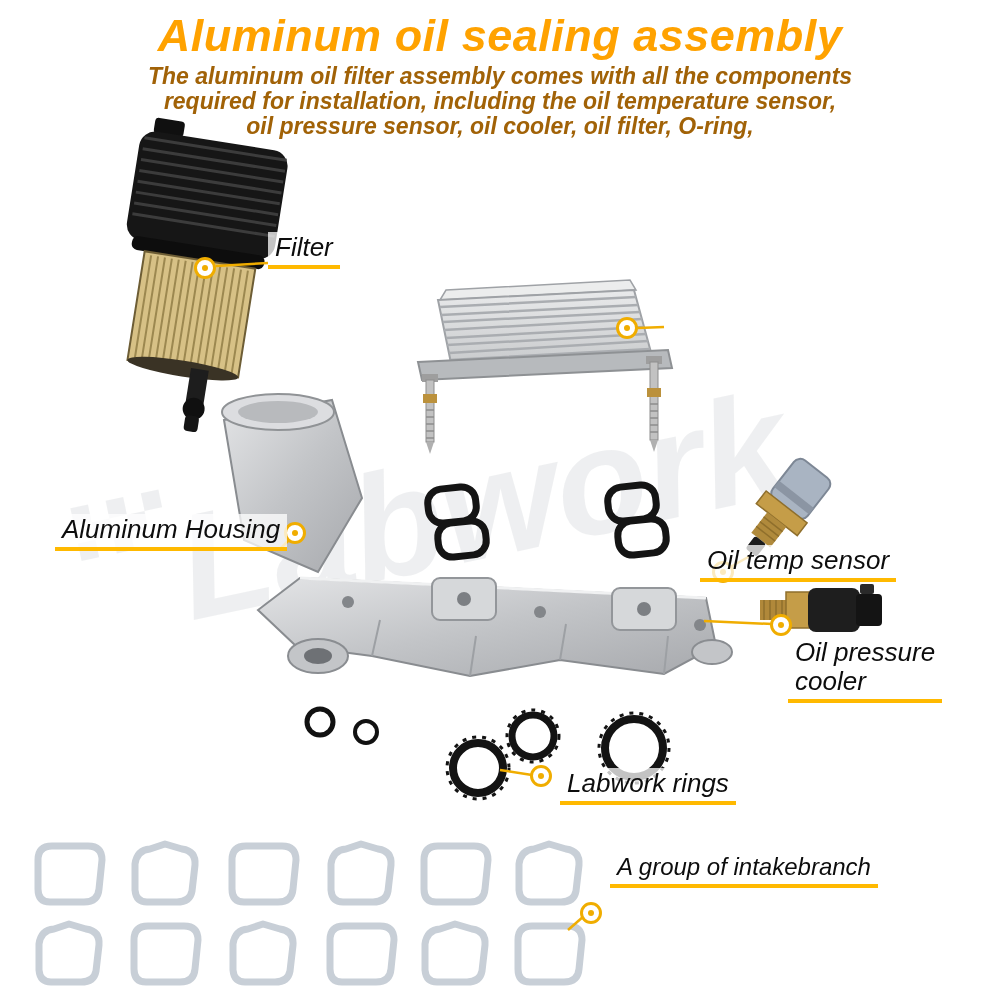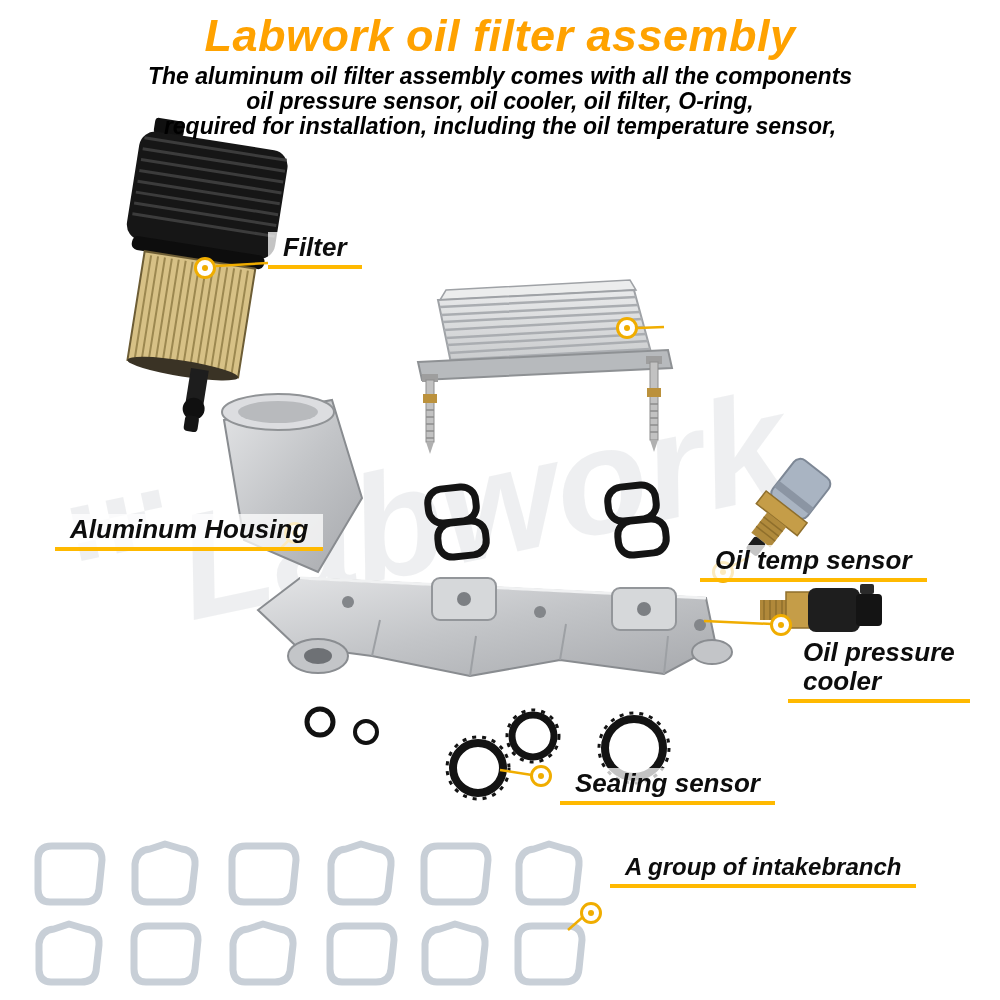--- a/index.html
+++ b/index.html
@@ -6,26 +6,26 @@
   html,body { background:#ffffff; font-family:"Liberation Sans", sans-serif; }
   .canvas { position:relative; width:1000px; height:1000px; background:#fff; overflow:hidden; margin:0 auto; }
   .parts-svg { position:absolute; left:0; top:0; width:1000px; height:1000px; }
 
   .title {
     position:absolute; top:10px; left:0; width:100%; text-align:center;
     font-size:45px; font-weight:bold; font-style:italic; color:#ffa200; letter-spacing:.5px;
   }
   .subtitle {
     position:absolute; top:64px; left:0; width:100%; text-align:center;
-    font-size:23px; font-weight:bold; font-style:italic; color:#000000; line-height:25px;
+    font-size:23px; font-weight:bold; font-style:italic; color:#a16207; line-height:25px;
   }
 
   .callout-label {
-    position:absolute; font-size:26px; font-weight:bold; font-style:italic; color:#0d0d0d;
-    border-bottom:4px solid #ffb900; padding:0 15px 3px; white-space:nowrap; line-height:30px;
+    position:absolute; font-size:26px; font-weight:normal; font-style:italic; color:#0d0d0d;
+    border-bottom:4px solid #ffb900; padding:0 7px 3px; white-space:nowrap; line-height:30px;
     background:rgba(255,255,255,.75);
   }
   .callout-label.two-line { line-height:29px; }
   .callout-label.centered { text-align:center; }
   .callout-label.small { font-size:24px; }
 
   .marker {
     position:absolute; width:22px; height:22px; border:3px solid #f0ad00;
     background:#fff; border-radius:50%;
   }
@@ -179,25 +179,25 @@
       <line x1="216" y1="266" x2="268" y2="263"></line>
       <line x1="638" y1="328" x2="664" y2="327"></line>
       <line x1="280" y1="549" x2="295" y2="534"></line>
       <line x1="750" y1="556" x2="725" y2="570"></line>
       <line x1="704" y1="621" x2="772" y2="624"></line>
       <line x1="500" y1="770" x2="532" y2="775"></line>
       <line x1="568" y1="930" x2="584" y2="916"></line>
     </g>
   </svg>
 
-  <div class="title">Labwork oil filter assembly</div>
+  <div class="title">Aluminum oil sealing assembly</div>
   <div class="subtitle">
     <div>The aluminum oil filter assembly comes with all the components</div>
+    <div>required for installation, including the oil temperature sensor,</div>
     <div>oil pressure sensor, oil cooler, oil filter, O-ring,</div>
-    <div>required for installation, including the oil temperature sensor,</div>
   </div>
 
   <span class="marker" style="left:194px; top:257px;"></span>
   <span class="marker" style="left:616px; top:317px;"></span>
   <span class="marker" style="left:284px; top:522px;"></span>
   <span class="marker" style="left:712px; top:561px;"></span>
   <span class="marker" style="left:770px; top:614px;"></span>
   <span class="marker" style="left:530px; top:765px;"></span>
   <span class="marker" style="left:580px; top:902px;"></span>
 
@@ -206,19 +206,19 @@
 
   <div class="callout-label" style="left:44px; top:514px;margin-left:11px;">Aluminum Housing</div>
 
   <div class="callout-label" style="left:700px; top:545px;">Oil temp sensor</div>
 
   <div class="callout-label two-line" style="left:788px; top:638px;">
     <div>Oil pressure</div>
     <div>cooler</div>
   </div>
 
-  <div class="callout-label" style="left:560px; top:768px;">Sealing sensor</div>
+  <div class="callout-label" style="left:560px; top:768px;">Labwork rings</div>
 
   <div class="callout-label two-line centered small" style="left:610px; top:852px;">
     <div>A group of intakebranch</div>
   </div>
 
 </div>
 
 </body></html>

